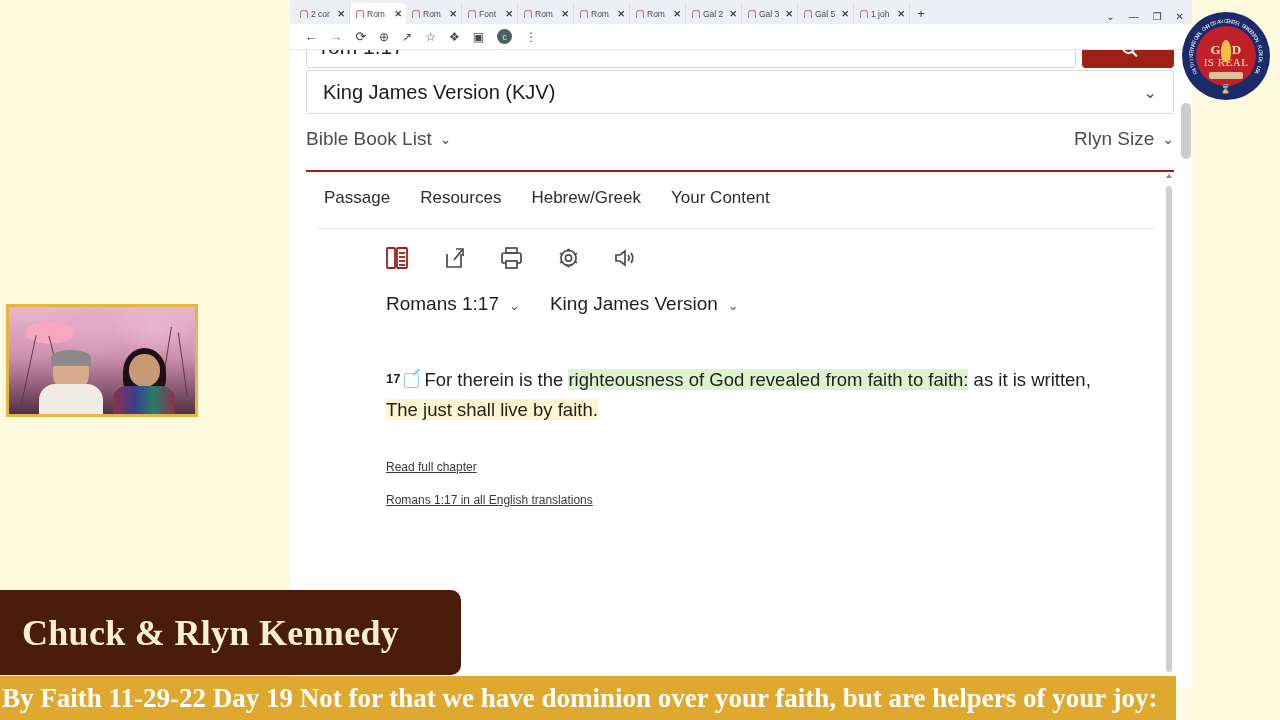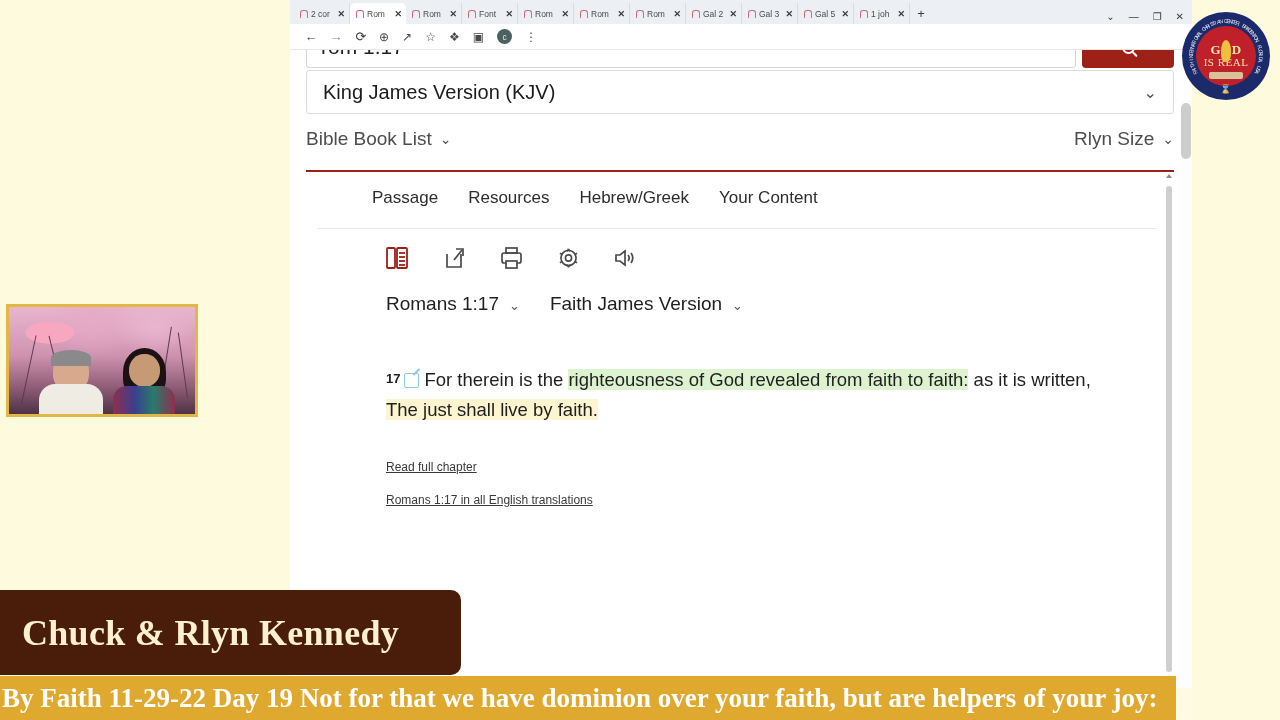--- a/index.html
+++ b/index.html
@@ -150,21 +150,21 @@
     width:0;height:0;border-left:3px solid transparent;border-right:3px solid transparent;border-bottom:4px solid #8a8a8a;
   }
   .panel-scroll .thumb {
     position:absolute; left:2px; top:14px; width:6px; height:486px;
     background:#cfcfcf; border-radius:3px;
   }
   .panel-body { padding-right: 18px; }
 
   .navtabs { display:flex; gap: 0; padding: 16px 0 0 18px; }
   .navtabs .nt { font-size: 17px; color:#2d2d2d; padding: 0 22px 0 0; margin-right: 8px;}
-  .navtabs .nt:first-child { padding-left: 0; margin-left: 48px; }
+  .navtabs .nt:first-child { padding-left: 0; }
   .navdivider { height:1px; background:#e8e8e8; margin: 20px 0 0 12px; }
 
   .iconrow { display:flex; align-items:center; gap: 31px; padding: 16px 0 0 78px; }
   .iconrow .icn { width: 26px; height: 26px; color:#4a4a4a; display:flex;align-items:center;justify-content:center;}
   .iconrow .icn.active { color:#9d2116; }
 
   .refrow { display:flex; align-items:baseline; gap: 10px; padding: 22px 0 0 80px; font-size:19px; color:#1f1f1f;}
   .refrow .chev-sm { font-size: 13px; color:#5a5a5a; }
   .refrow .gap { width: 10px; }
 
@@ -452,21 +452,21 @@
                   <path d="M15 9 Q17.5 12 15 15"></path>
                   <path d="M18 7 Q21.5 12 18 17"></path>
                 </svg>
               </div>
             </div>
 
             <div class="refrow">
               <span><span>Romans 1:17</span></span>
               <span class="chev-sm">⌄</span>
               <span class="gap"></span>
-              <span><span>Faith James Version</span></span>
+              <span><span>King James Version</span></span>
               <span class="chev-sm">⌄</span>
             </div>
 
             <div class="verse"><span class="vnum">17</span><span class="editico"></span><span>For therein is the </span><span class="hl-green">righteousness of God revealed from faith to faith:</span><span> as it is written, </span><span class="hl-yellow">The just shall live by faith.</span></div>
 
             <div class="links">
               <a href="#">Read full chapter</a>
               <a href="#">Romans 1:17 in all English translations</a>
             </div>
 

